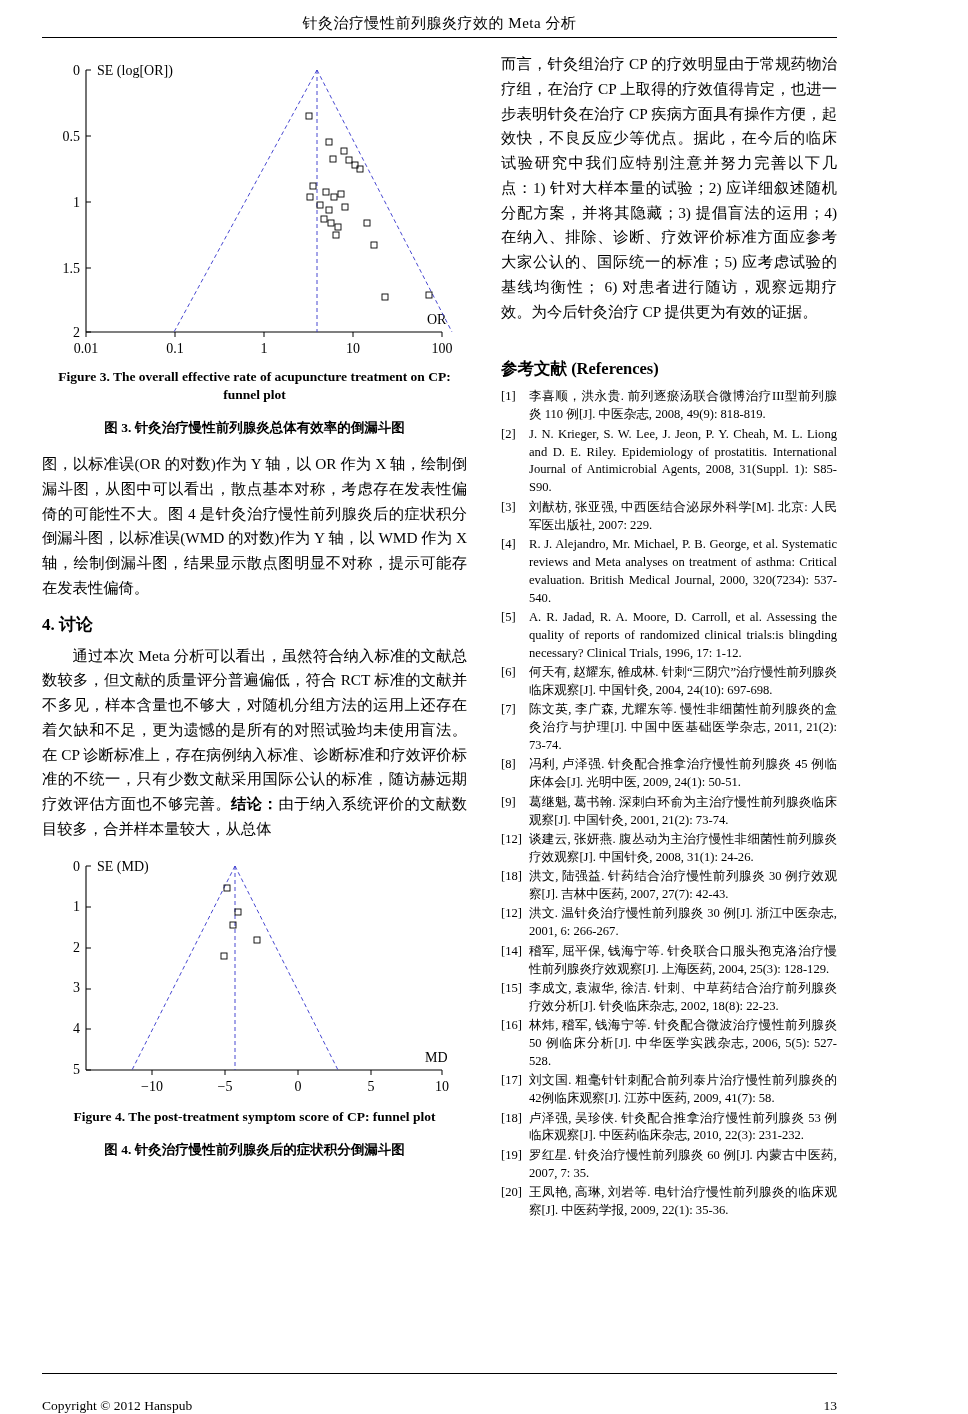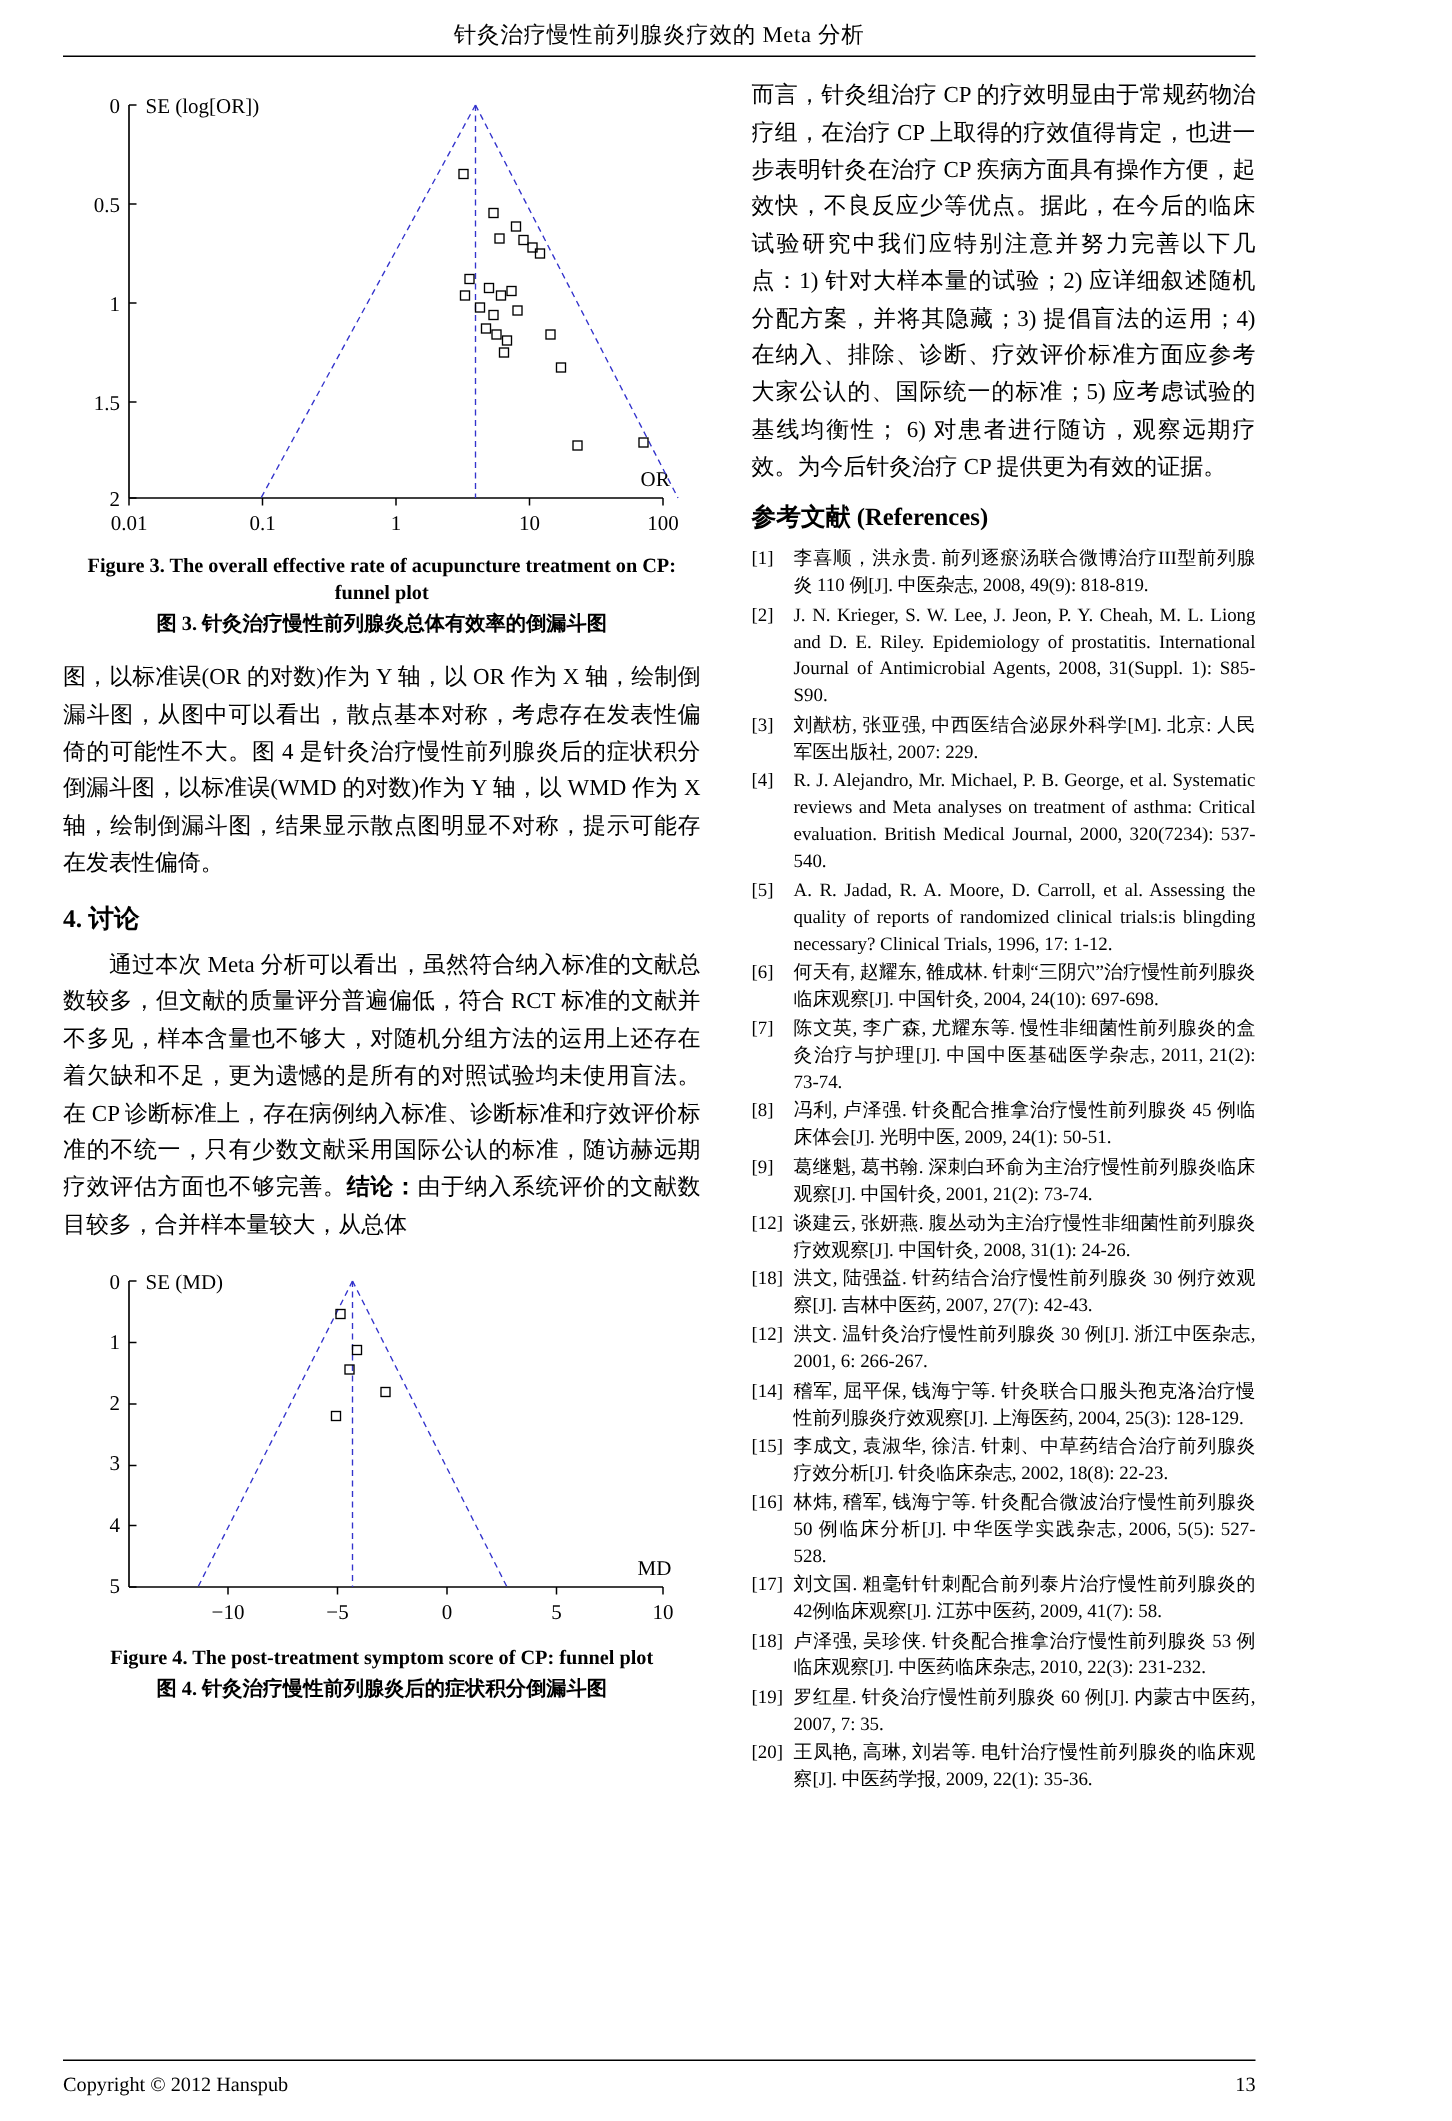--- a/index.html
+++ b/index.html
@@ -51,21 +51,21 @@
     font-size: 13.5px;
     font-weight: bold;
     line-height: 1.35;
     margin-top: 6px;
   }
   .figcap-cn {
     text-align: center;
     font-size: 13.5px;
     font-weight: bold;
     line-height: 1.45;
-    margin-top: 2px;
+    margin-top: 14px;
   }
   .chart-wrap {
     position: relative;
     width: 425px;
     height: 310px;
   }
   .chart-wrap.small {
     height: 250px;
   }
   svg {
@@ -109,21 +109,21 @@
   }
   .ref .txt {
     flex: 1 1 auto;
     text-align: justify;
   }
   
   .footer {
     position: absolute;
     left: 42px;
     right: 42px;
-    bottom: 16px;
+    bottom: 0;
     display: flex;
     justify-content: space-between;
     font-size: 13.5px;
     padding-top: 6px;
   }
   .footer-rule {
     position: absolute;
     left: 42px;
     right: 42px;
     bottom: 40px;
@@ -279,21 +279,21 @@
         <div class="figcap">Figure 4. The post-treatment symptom score of CP: funnel plot</div>
         <div class="figcap-cn">图 4. 针灸治疗慢性前列腺炎后的症状积分倒漏斗图</div>
       </div>
 
     </div>
 
     <div class="col">
 
       <p class="cn">而言，针灸组治疗 CP 的疗效明显由于常规药物治疗组，在治疗 CP 上取得的疗效值得肯定，也进一步表明针灸在治疗 CP 疾病方面具有操作方便，起效快，不良反应少等优点。据此，在今后的临床试验研究中我们应特别注意并努力完善以下几点：1) 针对大样本量的试验；2) 应详细叙述随机分配方案，并将其隐藏；3) 提倡盲法的运用；4) 在纳入、排除、诊断、疗效评价标准方面应参考大家公认的、国际统一的标准；5) 应考虑试验的基线均衡性； 6) 对患者进行随访，观察远期疗效。为今后针灸治疗 CP 提供更为有效的证据。</p>
 
-      <h2 class="refhead" style="margin-top:10px">参考文献 (References)</h2>
+      <h2 class="refhead" style="margin-top:34px">参考文献 (References)</h2>
 
       <div>
         <div class="ref">
           <span class="num">[1]</span>
           <span class="txt">李喜顺，洪永贵. 前列逐瘀汤联合微博治疗III型前列腺炎 110 例[J]. 中医杂志, 2008, 49(9): 818-819.</span>
         </div>
         <div class="ref">
           <span class="num">[2]</span>
           <span class="txt">J. N. Krieger, S. W. Lee, J. Jeon, P. Y. Cheah, M. L. Liong and D. E. Riley. Epidemiology of prostatitis. International Journal of Antimicrobial Agents, 2008, 31(Suppl. 1): S85-S90.</span>
         </div>

